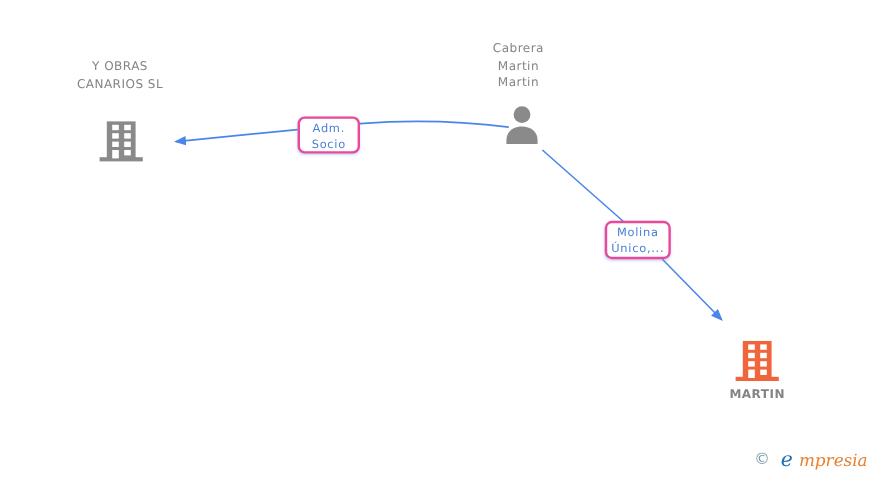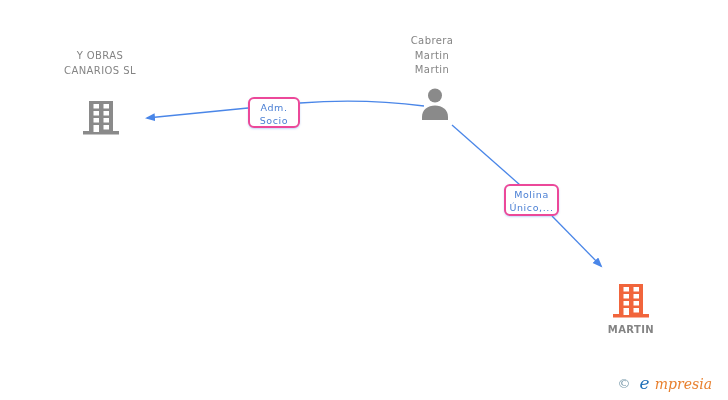--- a/index.html
+++ b/index.html
@@ -14,21 +14,21 @@
   }
   .node-label.bold{font-weight:bold;line-height:15px;}
   .node-icon{position:absolute;}
   .edge-label-box{
     position:absolute;background:#ffffff;border:2px solid #ec4899;border-radius:6px;
     box-shadow:0 1px 2px rgba(91,142,228,0.35);
     color:#4a7fd4;font-size:9.5px;letter-spacing:0.6px;line-height:12.5px;
     text-align:center;padding-top:3px;box-sizing:border-box;
   }
   .logo{
-    position:absolute;right:16px;top:373px;white-space:nowrap;
+    position:absolute;right:5px;top:373px;white-space:nowrap;
     font-family:"DejaVu Serif","Liberation Serif",serif;
     margin-left:46px;
   }
   .logo .copyright{color:#7a9bac;font-size:13px;font-family:"DejaVu Sans",sans-serif;vertical-align:1px;}
   .logo .initial{color:#1e6fb8;font-size:17px;font-style:italic;margin-left:4px;}
   .logo .rest{color:#e8802f;font-size:14px;font-style:italic;}
 </style>
 </head>
 <body>
 

